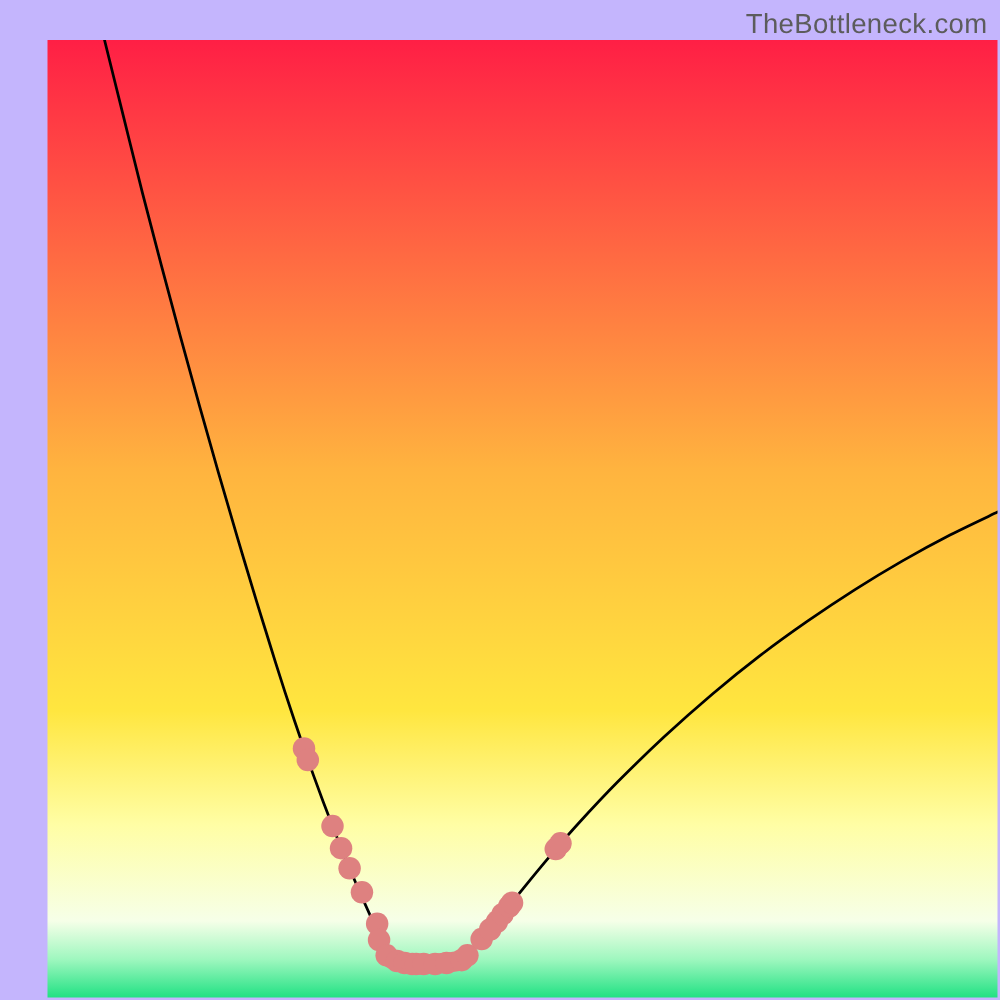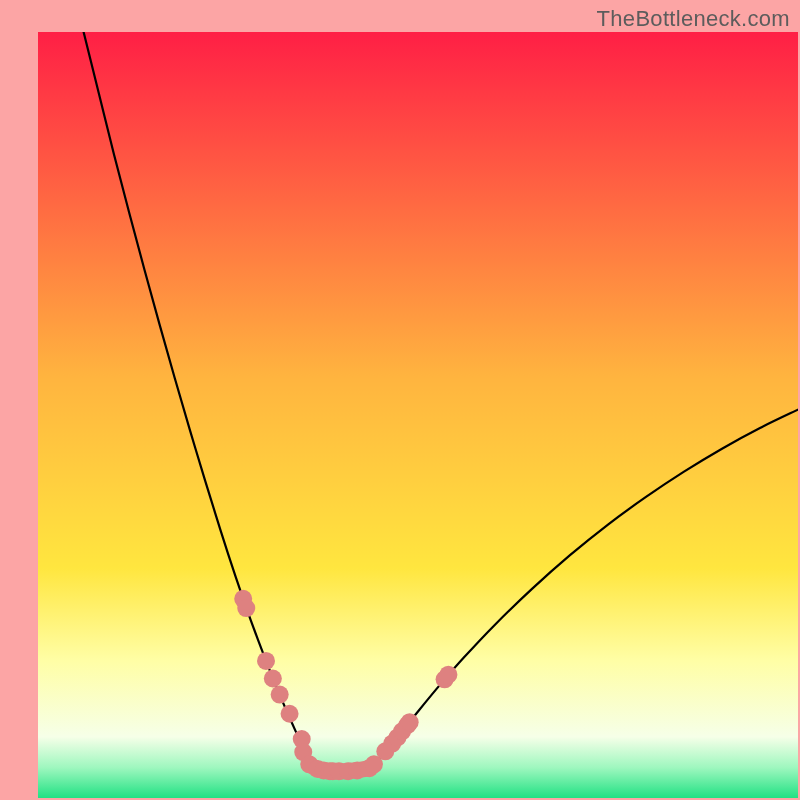--- a/index.html
+++ b/index.html
@@ -8,21 +8,21 @@
     width: 800px;
     height: 800px;
     background: #000;
     overflow: hidden;
     font-family: Arial, Helvetica, sans-serif;
   }
   .outer {
     position: relative;
     width: 800px;
     height: 800px;
-    background: #fca5a5;
+    background: #c4b5fd;
   }
   .watermark {
     position: absolute;
     top: 6px;
     right: 10px;
     color: #5c5c5c;
     font-size: 22px;
     letter-spacing: 0.3px;
     z-index: 10;
     user-select: none;

